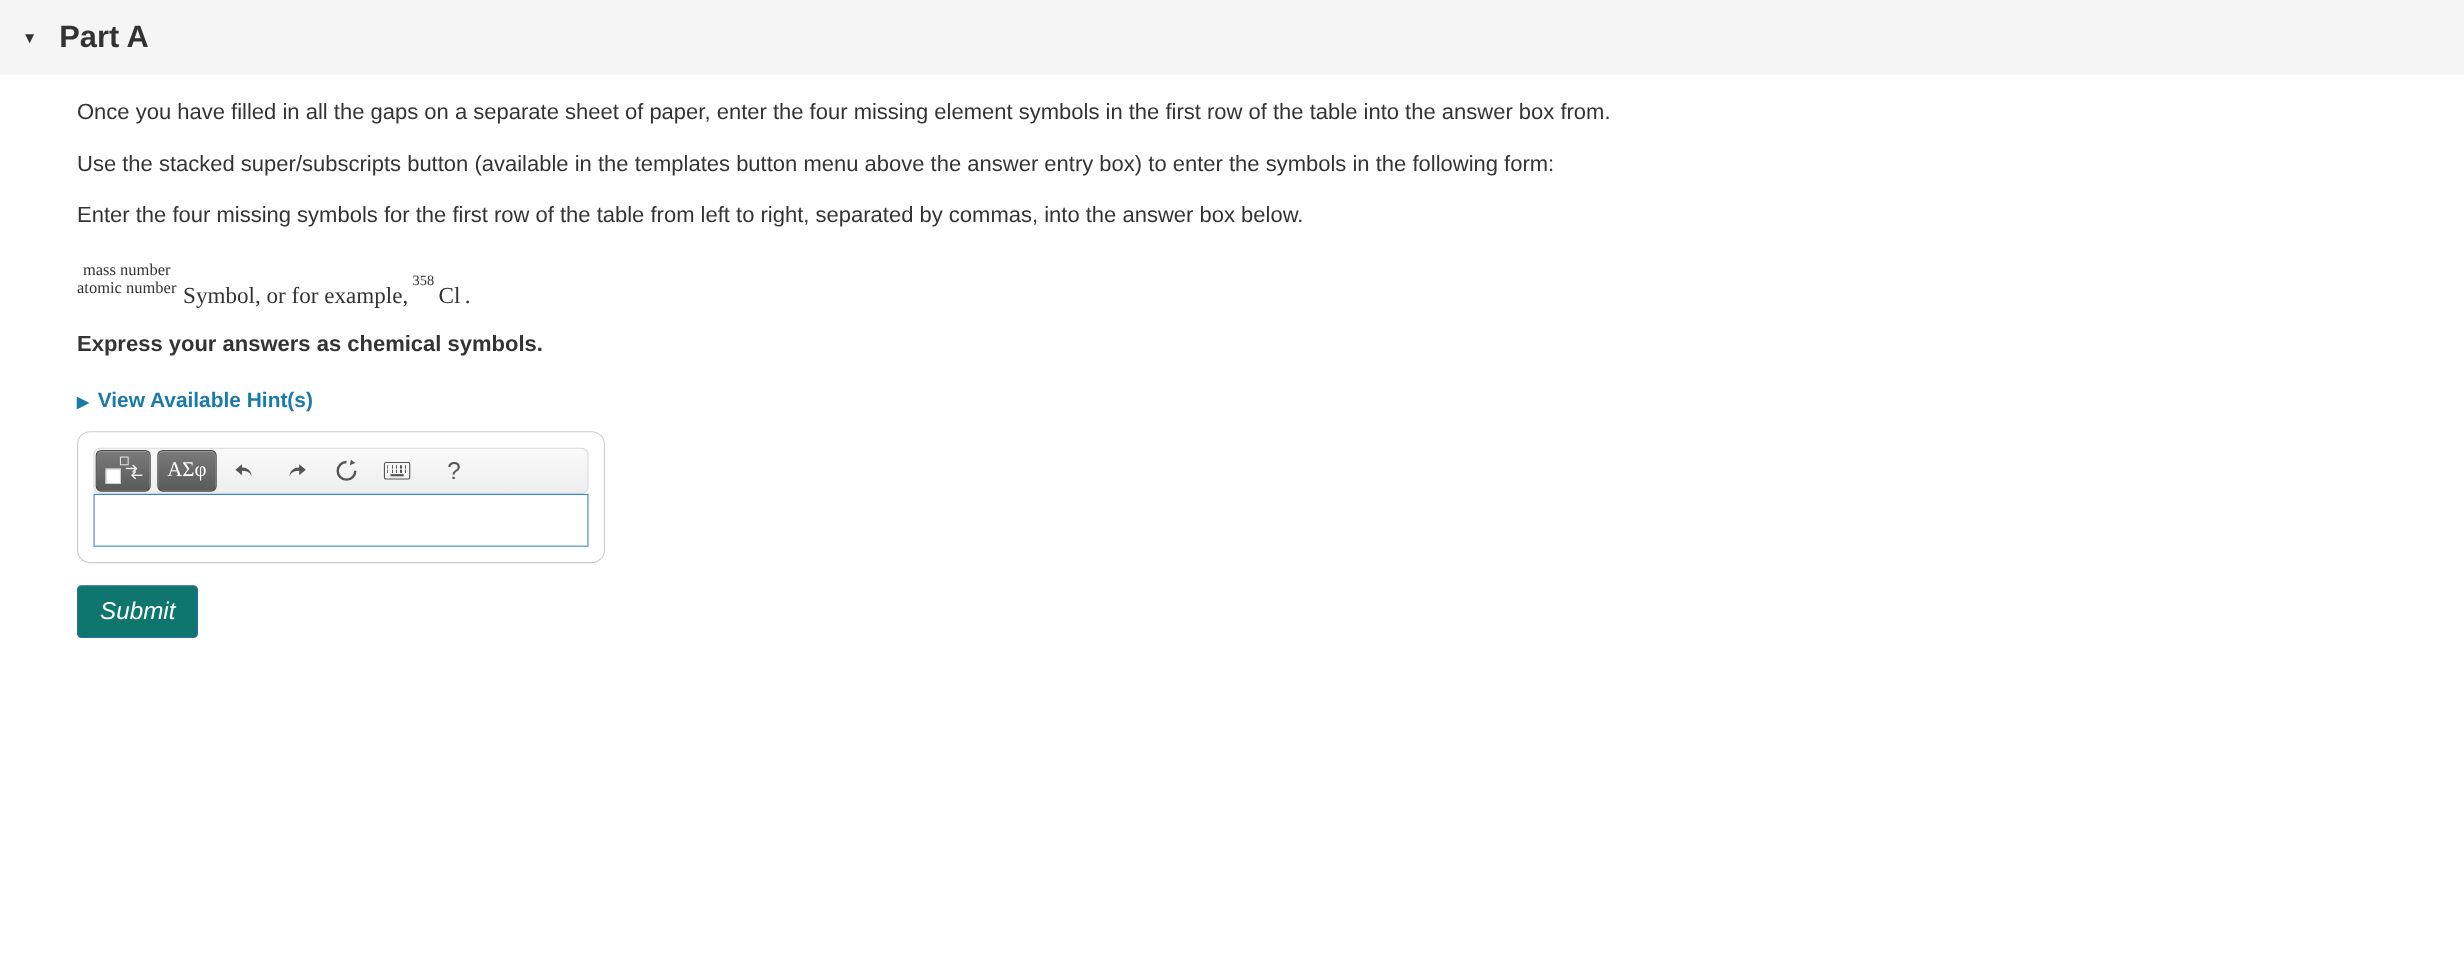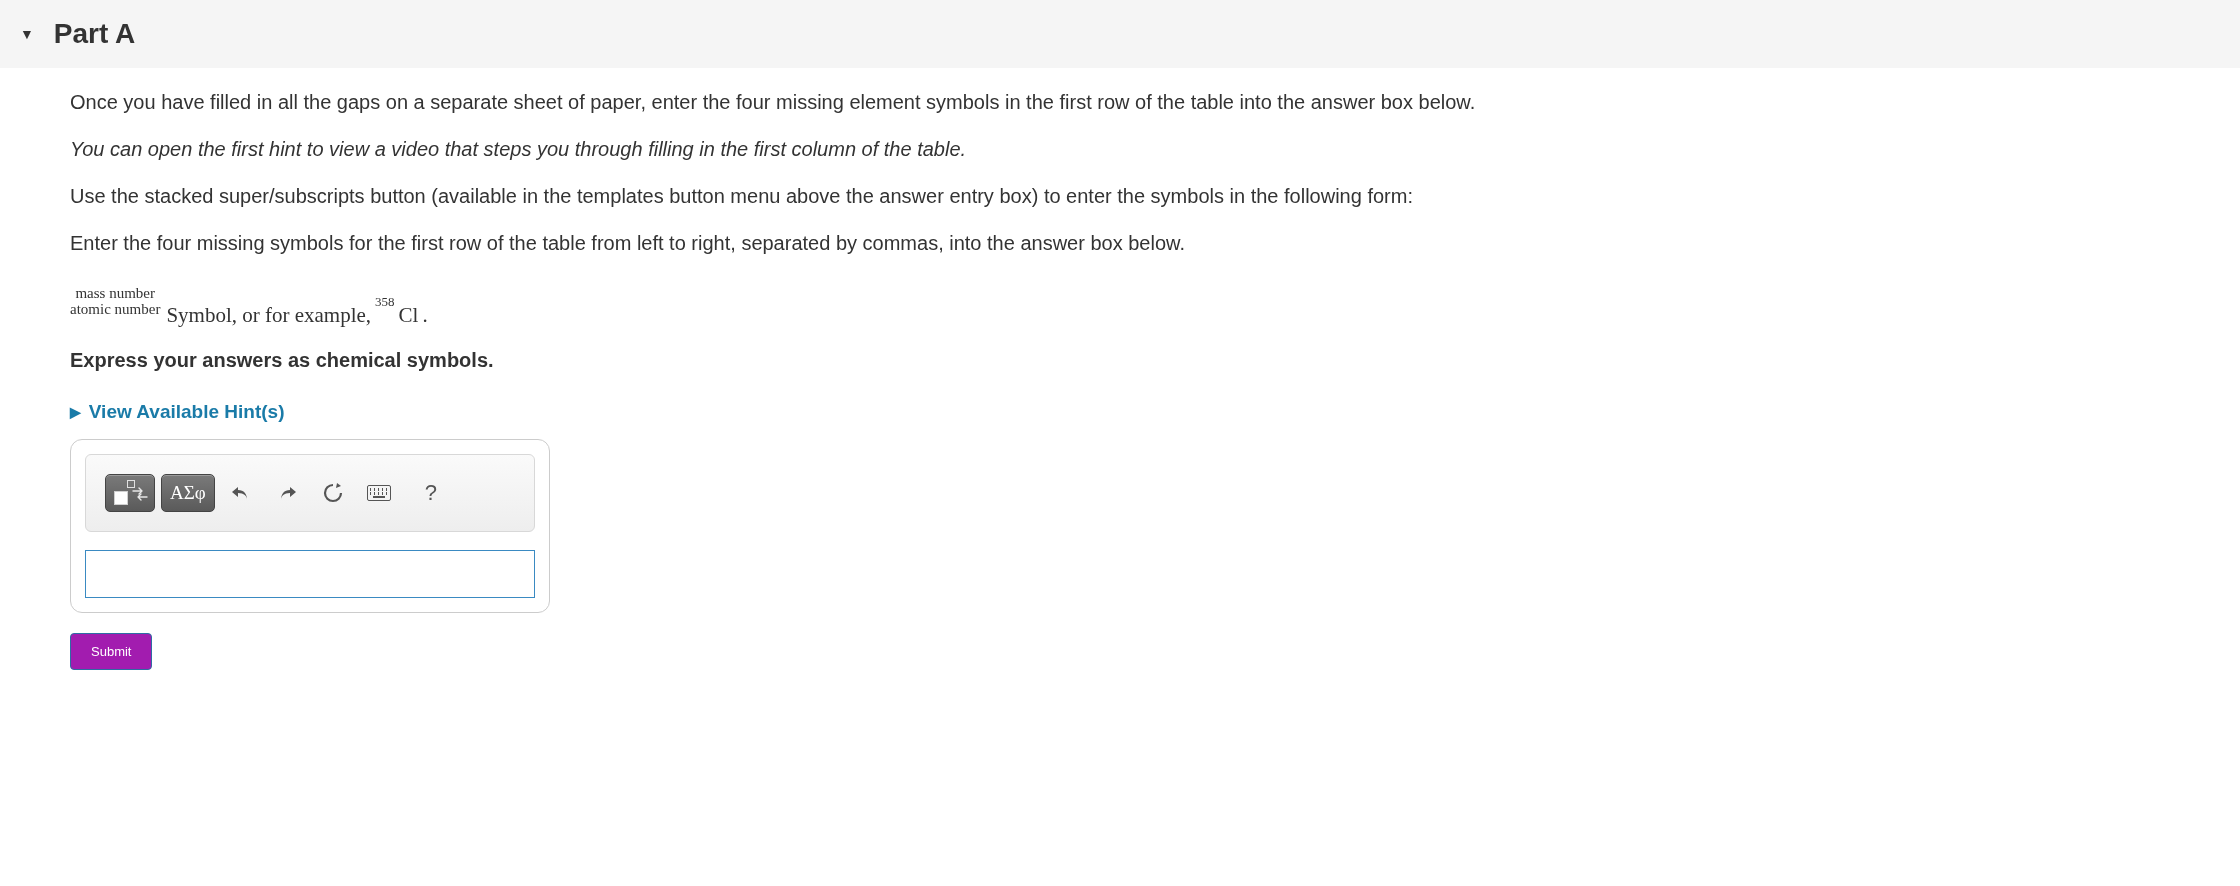--- a/index.html
+++ b/index.html
@@ -82,25 +82,24 @@
     border-radius: 12px;
     padding: 14px;
     width: 480px;
     background: #fff;
     margin-bottom: 20px;
   }
   .toolbar {
     background: linear-gradient(#fafafa, #eee);
     border: 1px solid #d8d8d8;
     border-radius: 6px;
-    padding: 19px;
+    padding: 1px;
     display: flex;
     align-items: center;
     gap: 6px;
-    margin-bottom: 18px;
   }
   .tbtn {
     height: 38px;
     min-width: 40px;
     border-radius: 5px;
     display: inline-flex;
     align-items: center;
     justify-content: center;
     font-size: 18px;
     color: #444;
@@ -142,27 +141,28 @@
   .answer-input {
     width: 100%;
     height: 48px;
     border: 1px solid #3a8ac2;
     outline: none;
     padding: 6px 10px;
     font-size: 18px;
     font-family: inherit;
   }
   .submit-btn {
-    background: #a21caf;
+    background: #0f766e;
     color: #fff;
     border: 1px solid #2e6da4;
     border-radius: 4px;
     padding: 10px 20px;
-    font-size: 13px;
+    font-size: 22px;
     cursor: pointer;
+    font-style: italic;
   }
   .kbd-icon {
     width: 24px;
     height: 16px;
     border: 1.5px solid #555;
     border-radius: 2px;
     position: relative;
     background:
       repeating-linear-gradient(to right, #555 0 1px, transparent 1px 4px) 2px 2px / 18px 3px no-repeat,
       repeating-linear-gradient(to right, #555 0 1px, transparent 1px 4px) 2px 6px / 18px 3px no-repeat,
@@ -172,22 +172,21 @@
 </head>
 <body>
 
 <div class="part-header">
   <span class="caret">▼</span>
   <span class="title">Part A</span>
 </div>
 
 <div class="body">
 
-  <p>Once you have filled in all the gaps on a separate sheet of paper, enter the four missing element symbols in the first row of the table into the answer box below.</p>
-  <p class="italic">You can open the first hint to view a video that steps you through filling in the first column of the table.</p>
+  <p>Once you have filled in all the gaps on a separate sheet of paper, enter the four missing element symbols in the first row of the table into the answer box from.</p>
   <p>Use the stacked super/subscripts button (available in the templates button menu above the answer entry box) to enter the symbols in the following form:</p>
   <p>Enter the four missing symbols for the first row of the table from left to right, separated by commas, into the answer box below.</p>
 
   <div class="notation-line">
     <span class="stack">
       <span>mass number</span>
       <span>atomic number</span>
     </span>
     <span class="inline-symbol">Symbol, or for example, </span>
     <span class="inline-stack">

